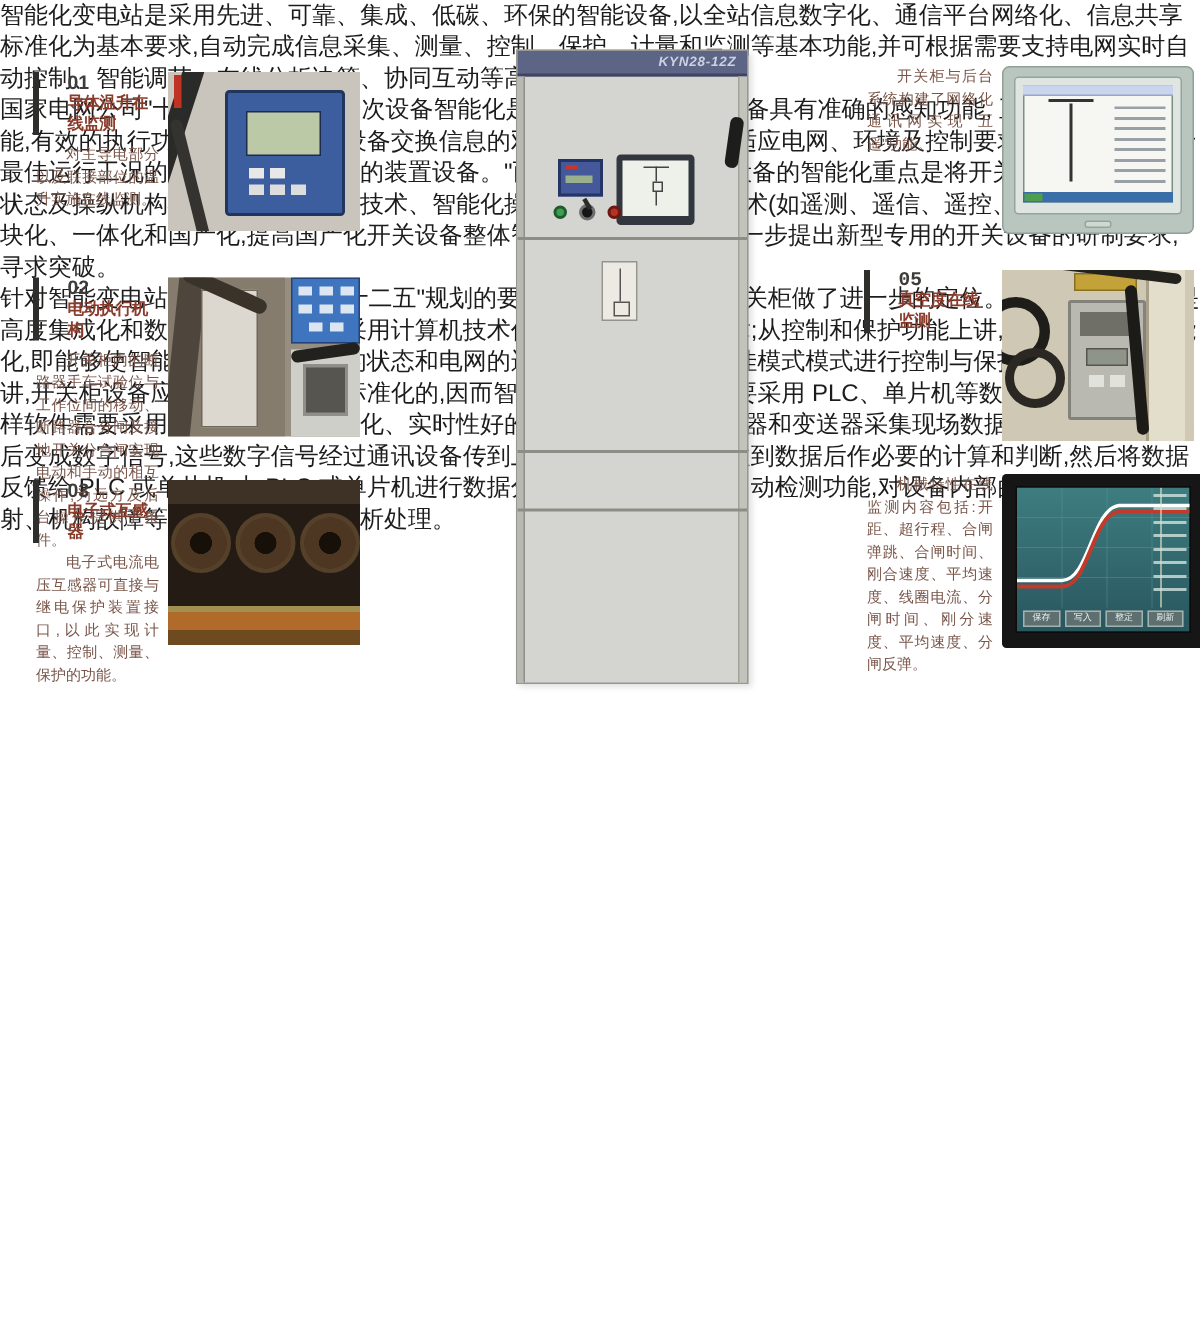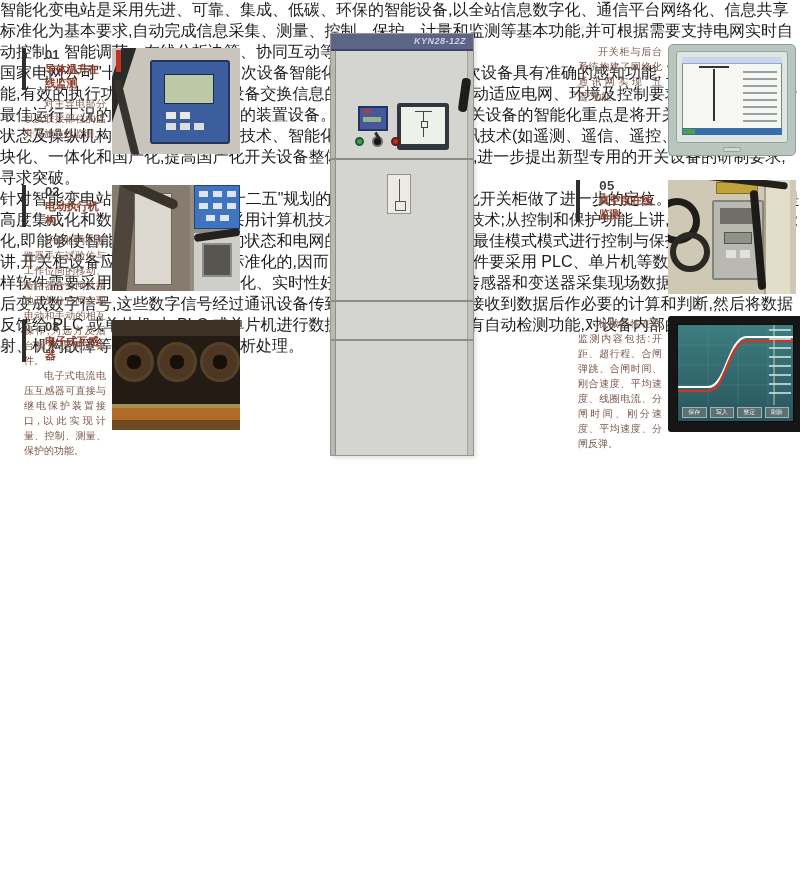--- a/index.html
+++ b/index.html
@@ -92,21 +92,21 @@
   .photo-06 .scr { position:absolute; left:9px; top:8px; right:9px; bottom:10px;
       background:linear-gradient(#3d7d80,#29565e); overflow:hidden; border:1px solid #0c0c0c; }
   .photo-06 svg { position:absolute; left:0; top:0; }
   .photo-06 .side { position:absolute; right:2px; top:4px; width:22px; height:70px;
       background:repeating-linear-gradient(#cfe2dd 0 2px, transparent 2px 9px); opacity:.8; }
   .photo-06 .btns { position:absolute; left:4px; bottom:3px; right:4px; height:11px; display:flex; gap:3px; }
   .photo-06 .btns span { flex:1; background:#5e6f70; border:1px solid #9fb3b1; color:#e8f2ef;
       font-size:6px; line-height:9px; text-align:center; overflow:hidden; white-space:nowrap; }
 
   
-  .cabinet { position:absolute; left:330px; top:33px; width:144px; height:423px;
+  .cabinet { position:absolute; left:344px; top:33px; width:155px; height:423px;
       background:#d4d4d0; border:1px solid #97978f; box-shadow:2px 2px 4px rgba(0,0,0,.12); }
   .cab-header { position:absolute; left:0; top:0; width:100%; height:17px; background:#5d6587;
       border-bottom:2px solid #3e4462; color:#cdd2e2; font-size:9px; font-weight:700;
       text-align:right; line-height:15px; padding-right:7px; font-style:italic; letter-spacing:.5px; }
   .cab-hinge { position:absolute; left:0; top:17px; width:5px; bottom:0; background:#b9b9b3; border-right:1px solid #8f8f89; }
   .cab-right { position:absolute; right:0; top:17px; width:6px; bottom:0; background:#c3c3bd; border-left:1px solid #a3a39b; }
   .cab-sep { position:absolute; left:0; width:100%; height:2px; background:#8d8d85; }
   .meter { position:absolute; left:27px; top:72px; width:30px; height:25px; background:#44589a; border:2px solid #253466; }
   .meter::before { content:""; position:absolute; left:3px; top:2px; width:8px; height:3px; background:#c8352a; }
   .meter::after { content:""; position:absolute; left:3px; top:9px; width:18px; height:5px; background:#9ab08c; }

